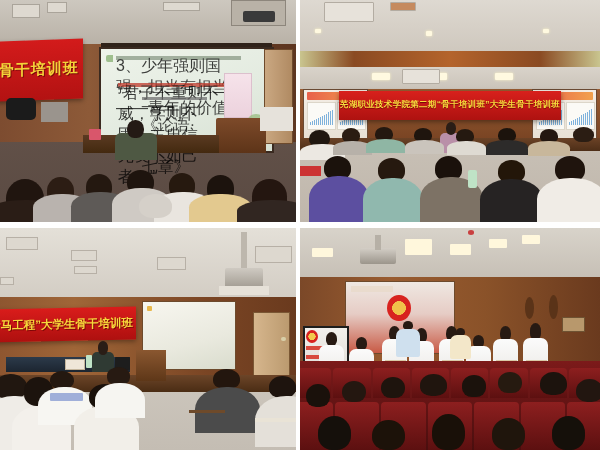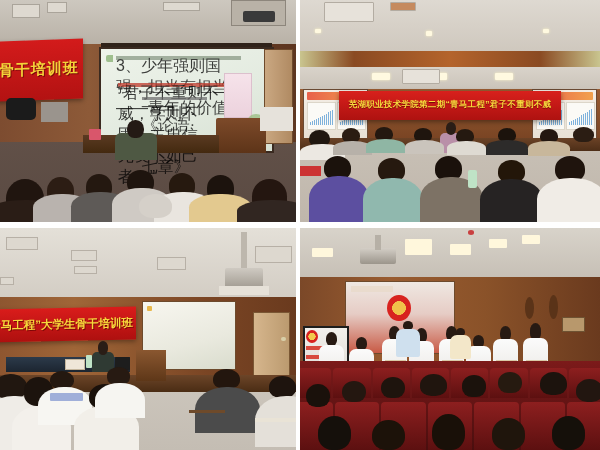--- a/index.html
+++ b/index.html
@@ -301,21 +301,21 @@
               <i style="height: 69%; background: rgb(127, 178, 220);"></i>
               <i style="height: 77%; background: rgb(127, 178, 220);"></i>
               <i style="height: 85%; background: rgb(127, 178, 220);"></i>
               <i style="height: 92%; background: rgb(127, 178, 220);"></i>
               <i style="height: 100%; background: rgb(127, 178, 220);"></i>
           </div>
         </div>
       </div>
 
       <div class="layer banner">
-        <span class="banner-txt">芜湖职业技术学院第二期“青马工程”君子不重则不威</span>
+        <span class="banner-txt">芜湖职业技术学院第二期“骨干培训班”大学生骨干培训班</span>
       </div>
 
       <div class="layer stage"></div>
       <div class="layer sp-body"></div>
       <div class="layer sp-head"></div>
 
       <div class="audience" style="height:45%">
         <div class="head" style="left:3%;top:8%;width:7%;height:17%;background:#201710"></div>
         <div class="shoulder" style="left:0%;top:22%;width:15%;height:16%;background:#ece8e2"></div>
         <div class="head" style="left:14%;top:6%;width:6%;height:15%;background:#2a1c12"></div>

